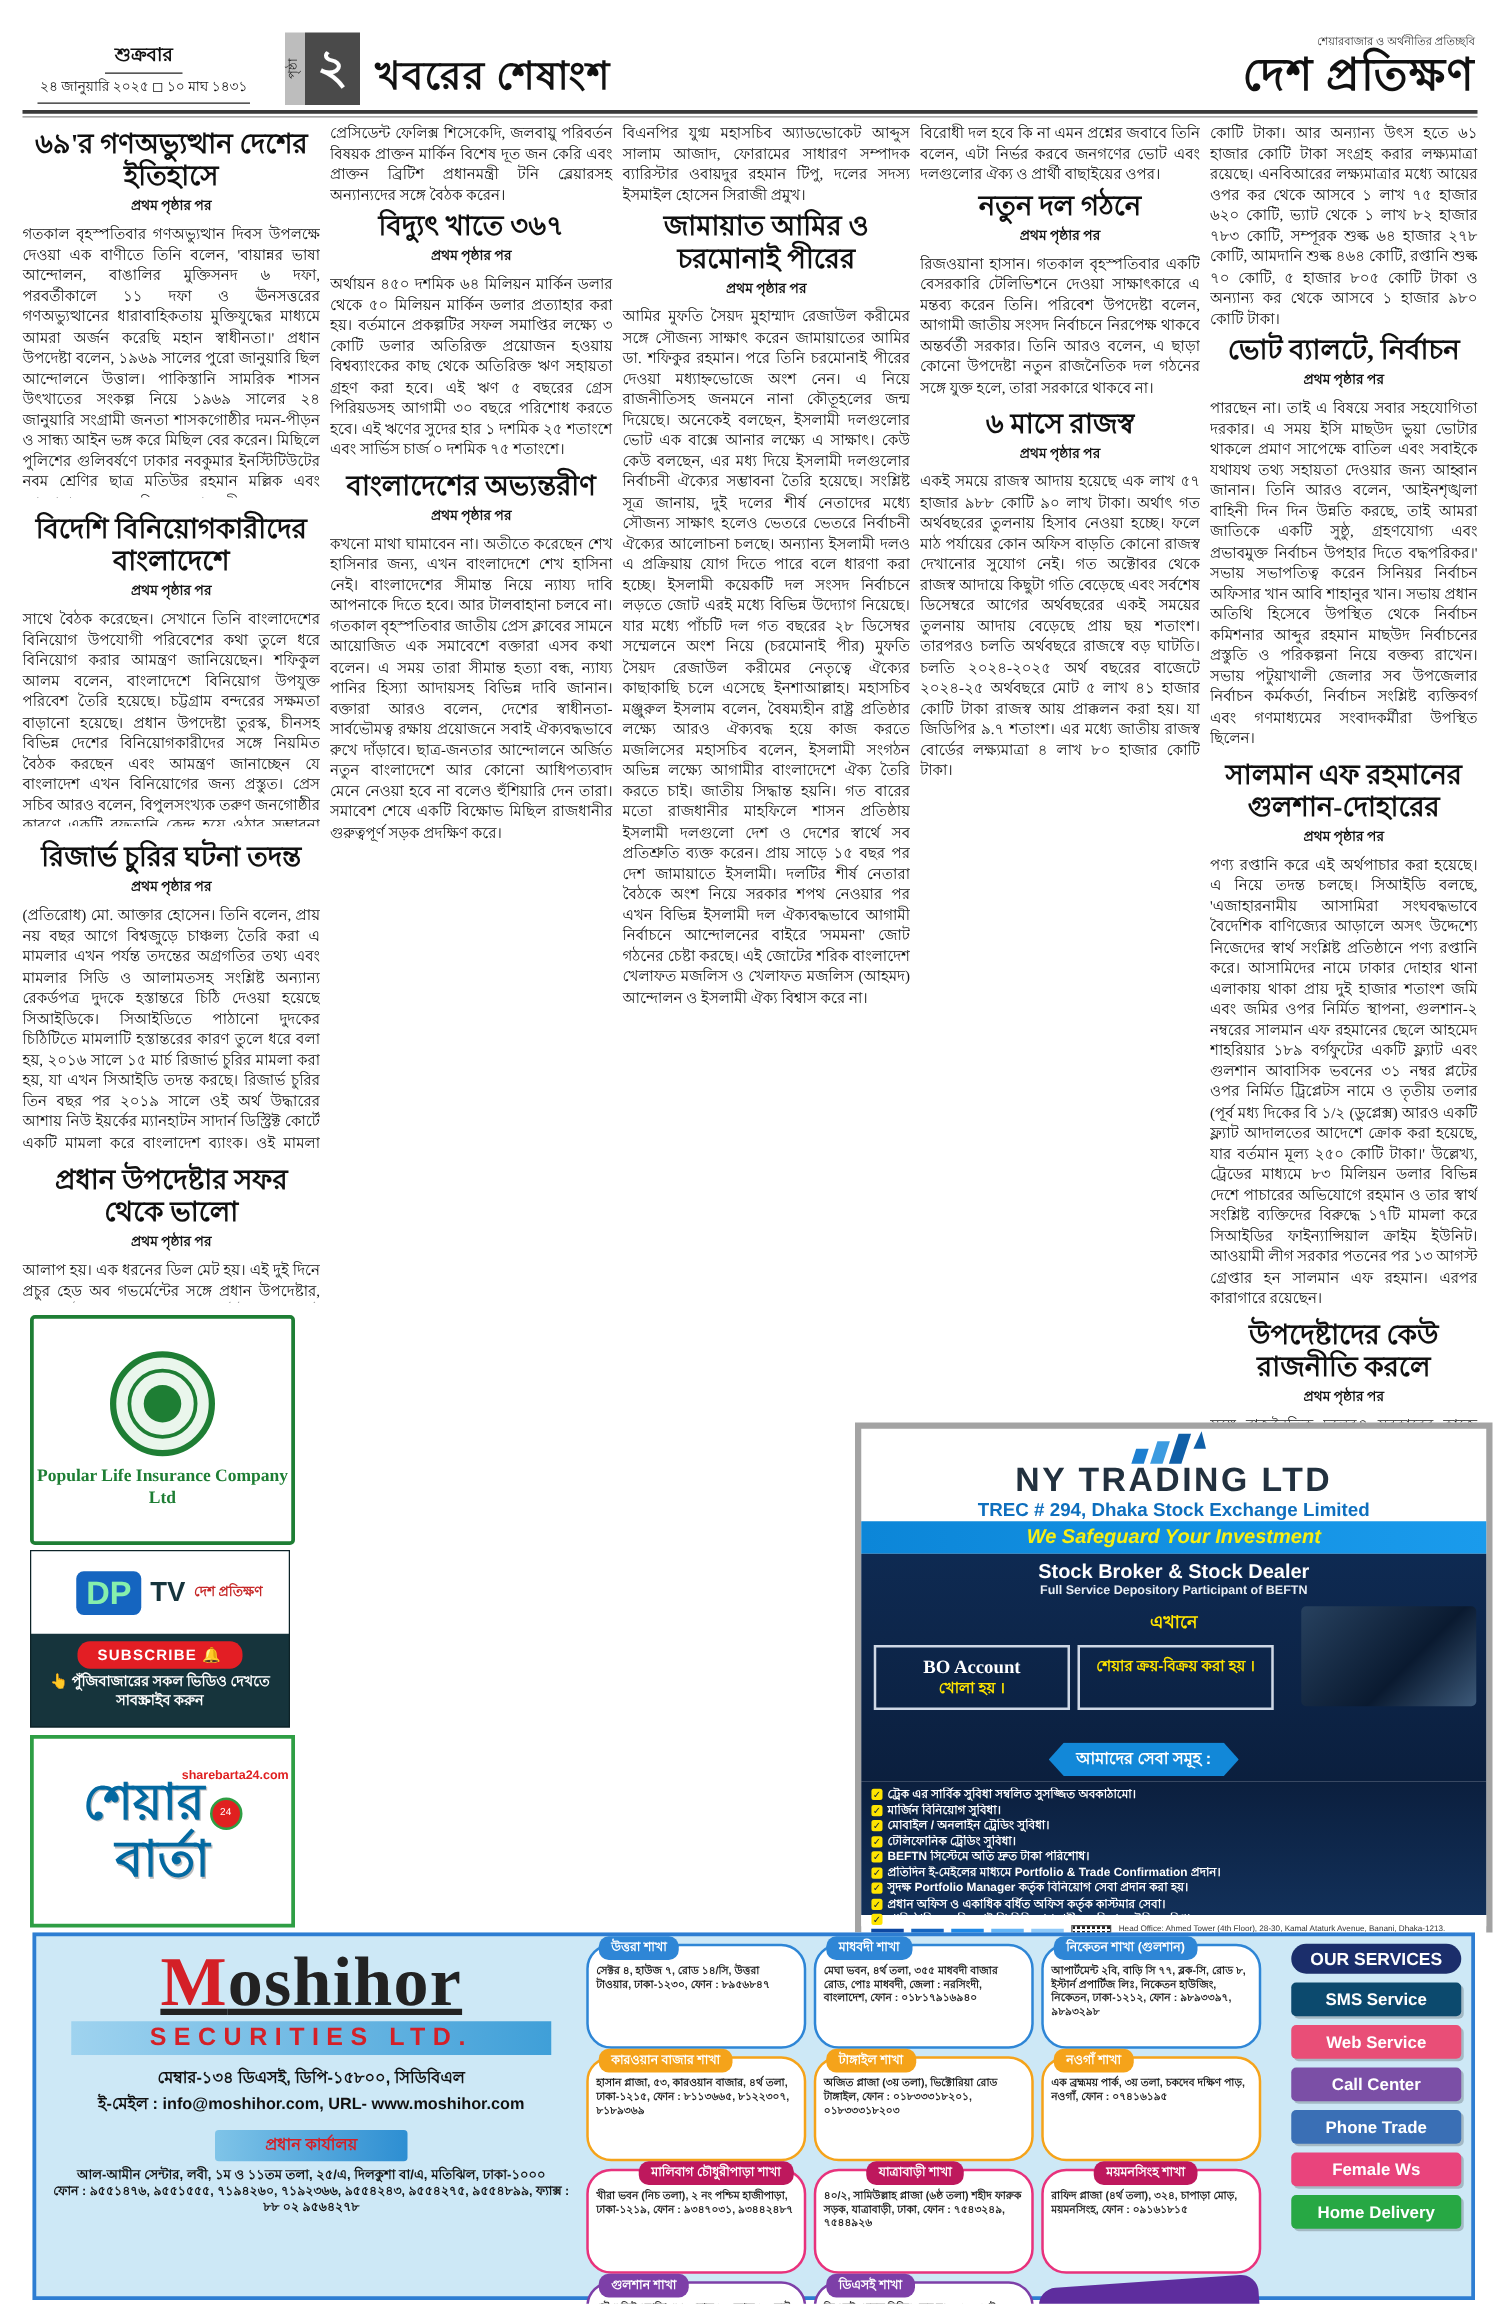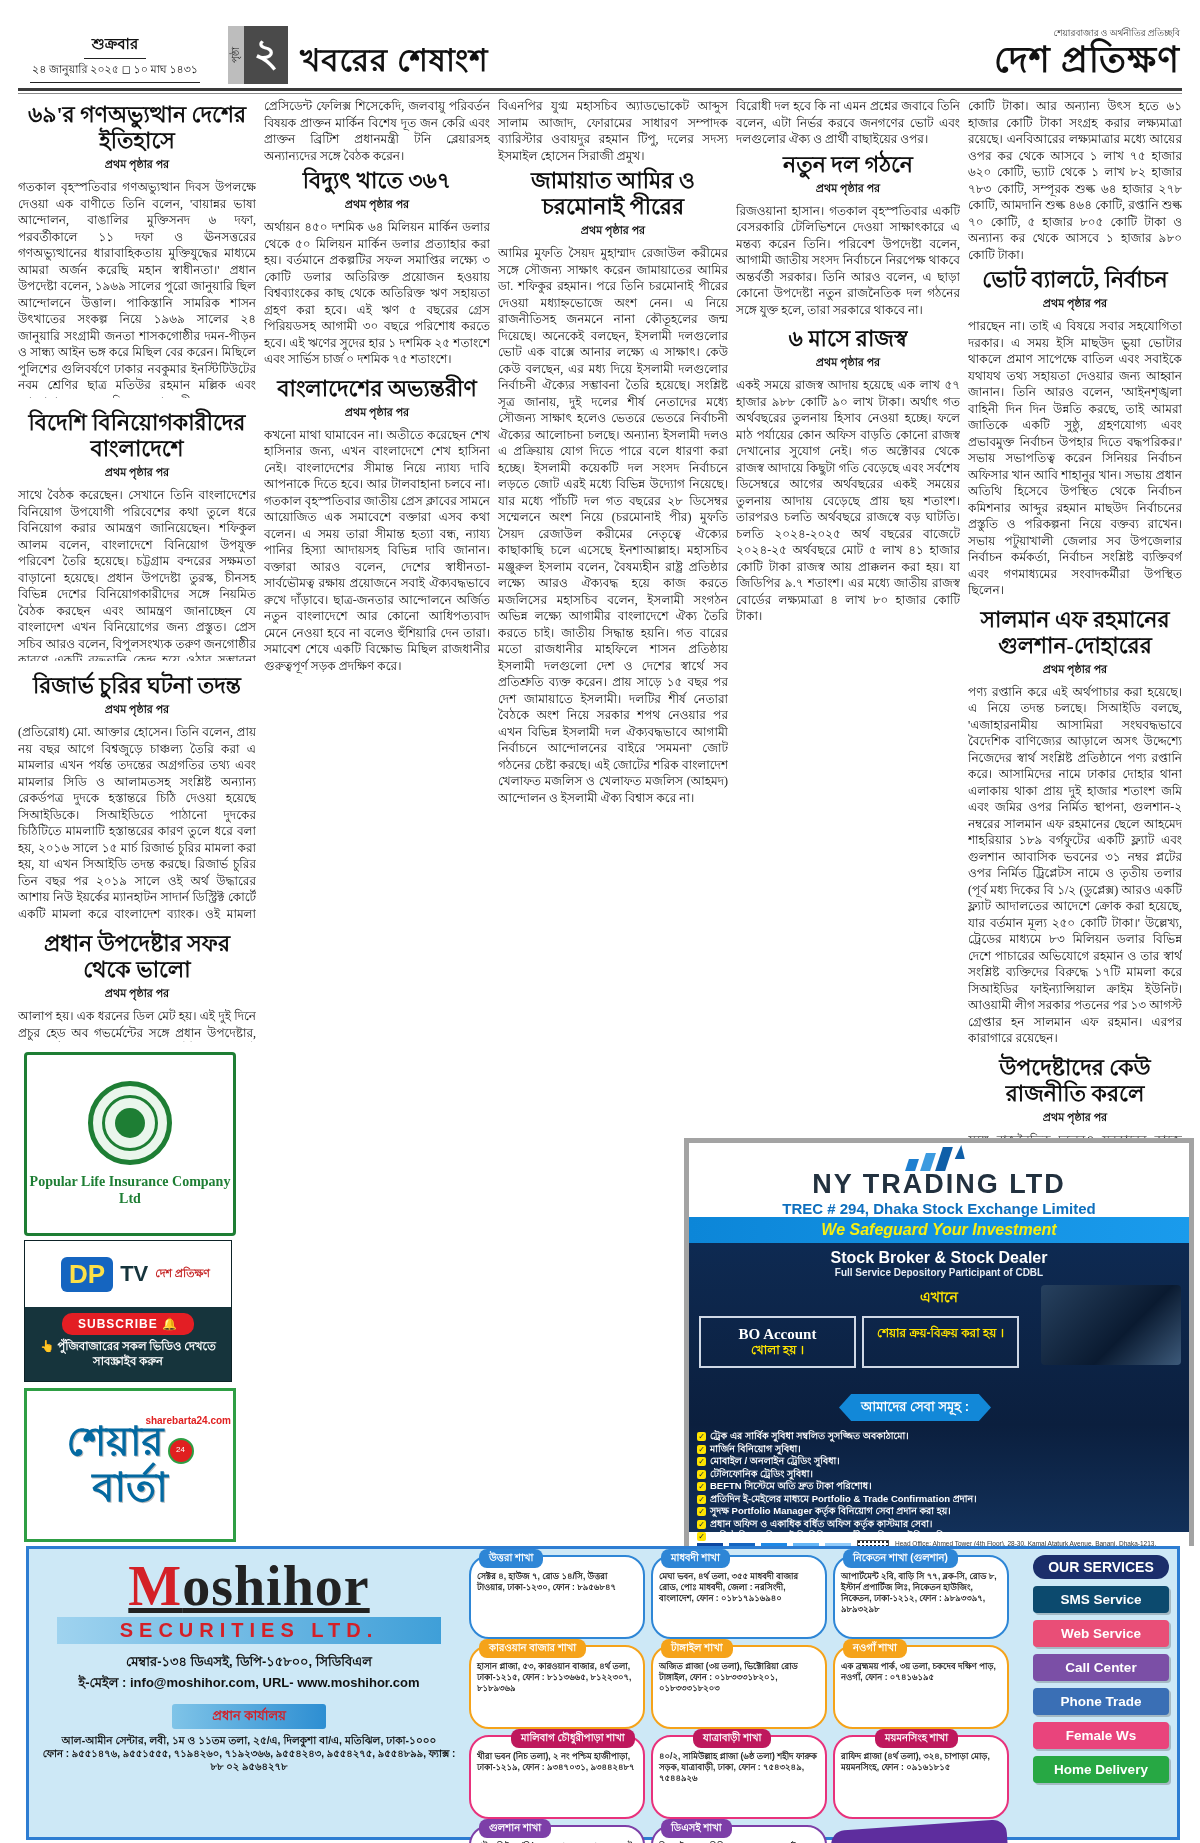--- a/index.html
+++ b/index.html
@@ -36,21 +36,21 @@
   
   .ad-popular{left:24px;top:1052px;width:206px;height:178px;border:3px solid #1e7e34;border-radius:4px;
       display:flex;flex-direction:column;align-items:center;justify-content:center;gap:8px;background:#fff;}
   .pl-logo{width:74px;height:74px;border-radius:50%;border:5px solid #1e7e34;position:relative;background:#eaf6ec;}
   .pl-logo:before{content:"";position:absolute;inset:9px;border:3px solid #1e7e34;border-radius:50%;}
   .pl-logo:after{content:"";position:absolute;inset:22px;background:#1e7e34;border-radius:50%;}
   .ad-popular .t{color:#1e7e34;font-weight:bold;font-size:14px;text-align:center;line-height:17px;
       font-family:"Liberation Serif",serif;}
   .ad-dptv{left:24px;top:1240px;width:206px;height:140px;background:#16343c;border:1px solid #0d2227;}
   .dptv-top{background:#fff;height:66px;display:flex;align-items:center;justify-content:center;gap:7px;}
-  .dp-mark{background:#1565c0;color:#fde047;font-weight:bold;font-size:26px;padding:2px 8px;border-radius:6px;
+  .dp-mark{background:#1565c0;color:#86efac;font-weight:bold;font-size:26px;padding:2px 8px;border-radius:6px;
       font-family:"Liberation Sans",sans-serif;margin-left:15px;}
   .tv-mark{color:#16343c;font-weight:bold;font-size:22px;font-family:"Liberation Sans",sans-serif;}
   .dptv-brand{font-size:11px;font-weight:bold;color:#c62828;}
   .sub-btn{display:block;margin:6px auto 2px;background:#e31e24;color:#fff;font-family:"Liberation Sans",sans-serif;
       font-weight:bold;font-size:12px;border:none;border-radius:10px;padding:4px 16px;letter-spacing:1px;}
   .dptv-cap{color:#fff;font-weight:bold;font-size:11.5px;text-align:center;padding:2px 6px;line-height:15px;}
   .ad-sb{left:24px;top:1388px;width:206px;height:148px;border:3px solid #2e9e44;background:#fff;
       display:flex;align-items:center;justify-content:center;position:absolute;}
   .sb-inner{text-align:center;position:relative;}
   .sb-site{color:#e02020;font-size:10px;font-weight:bold;font-family:"Liberation Sans",sans-serif;position:absolute;right:2px;top:-4px;}
@@ -272,21 +272,21 @@
         <span class="a2"></span>
         <span class="a3"></span>
         <span class="tip"></span>
     </div>
     <div class="ny-name">NY TRADING LTD</div>
     <div class="ny-trec">TREC # 294, Dhaka Stock Exchange Limited</div>
   </div>
   <div class="ny-band">We Safeguard Your Investment</div>
   <div class="ny-dark">
     <div class="ny-role">Stock Broker &amp; Stock Dealer</div>
-    <div class="ny-role-sub">Full Service Depository Participant of CDBL</div>
+    <div class="ny-role-sub">Full Service Depository Participant of BEFTN</div>
     <div class="ny-here">এখানে</div>
     <div class="ny-boxes">
       <div class="ny-box">
         <div class="en">BO Account</div>
         <div class="bn">খোলা হয় ।</div>
       </div>
       <div class="ny-box">
         <div class="bn">শেয়ার ক্রয়-বিক্রয় করা হয় ।</div>
       </div>
     </div>

